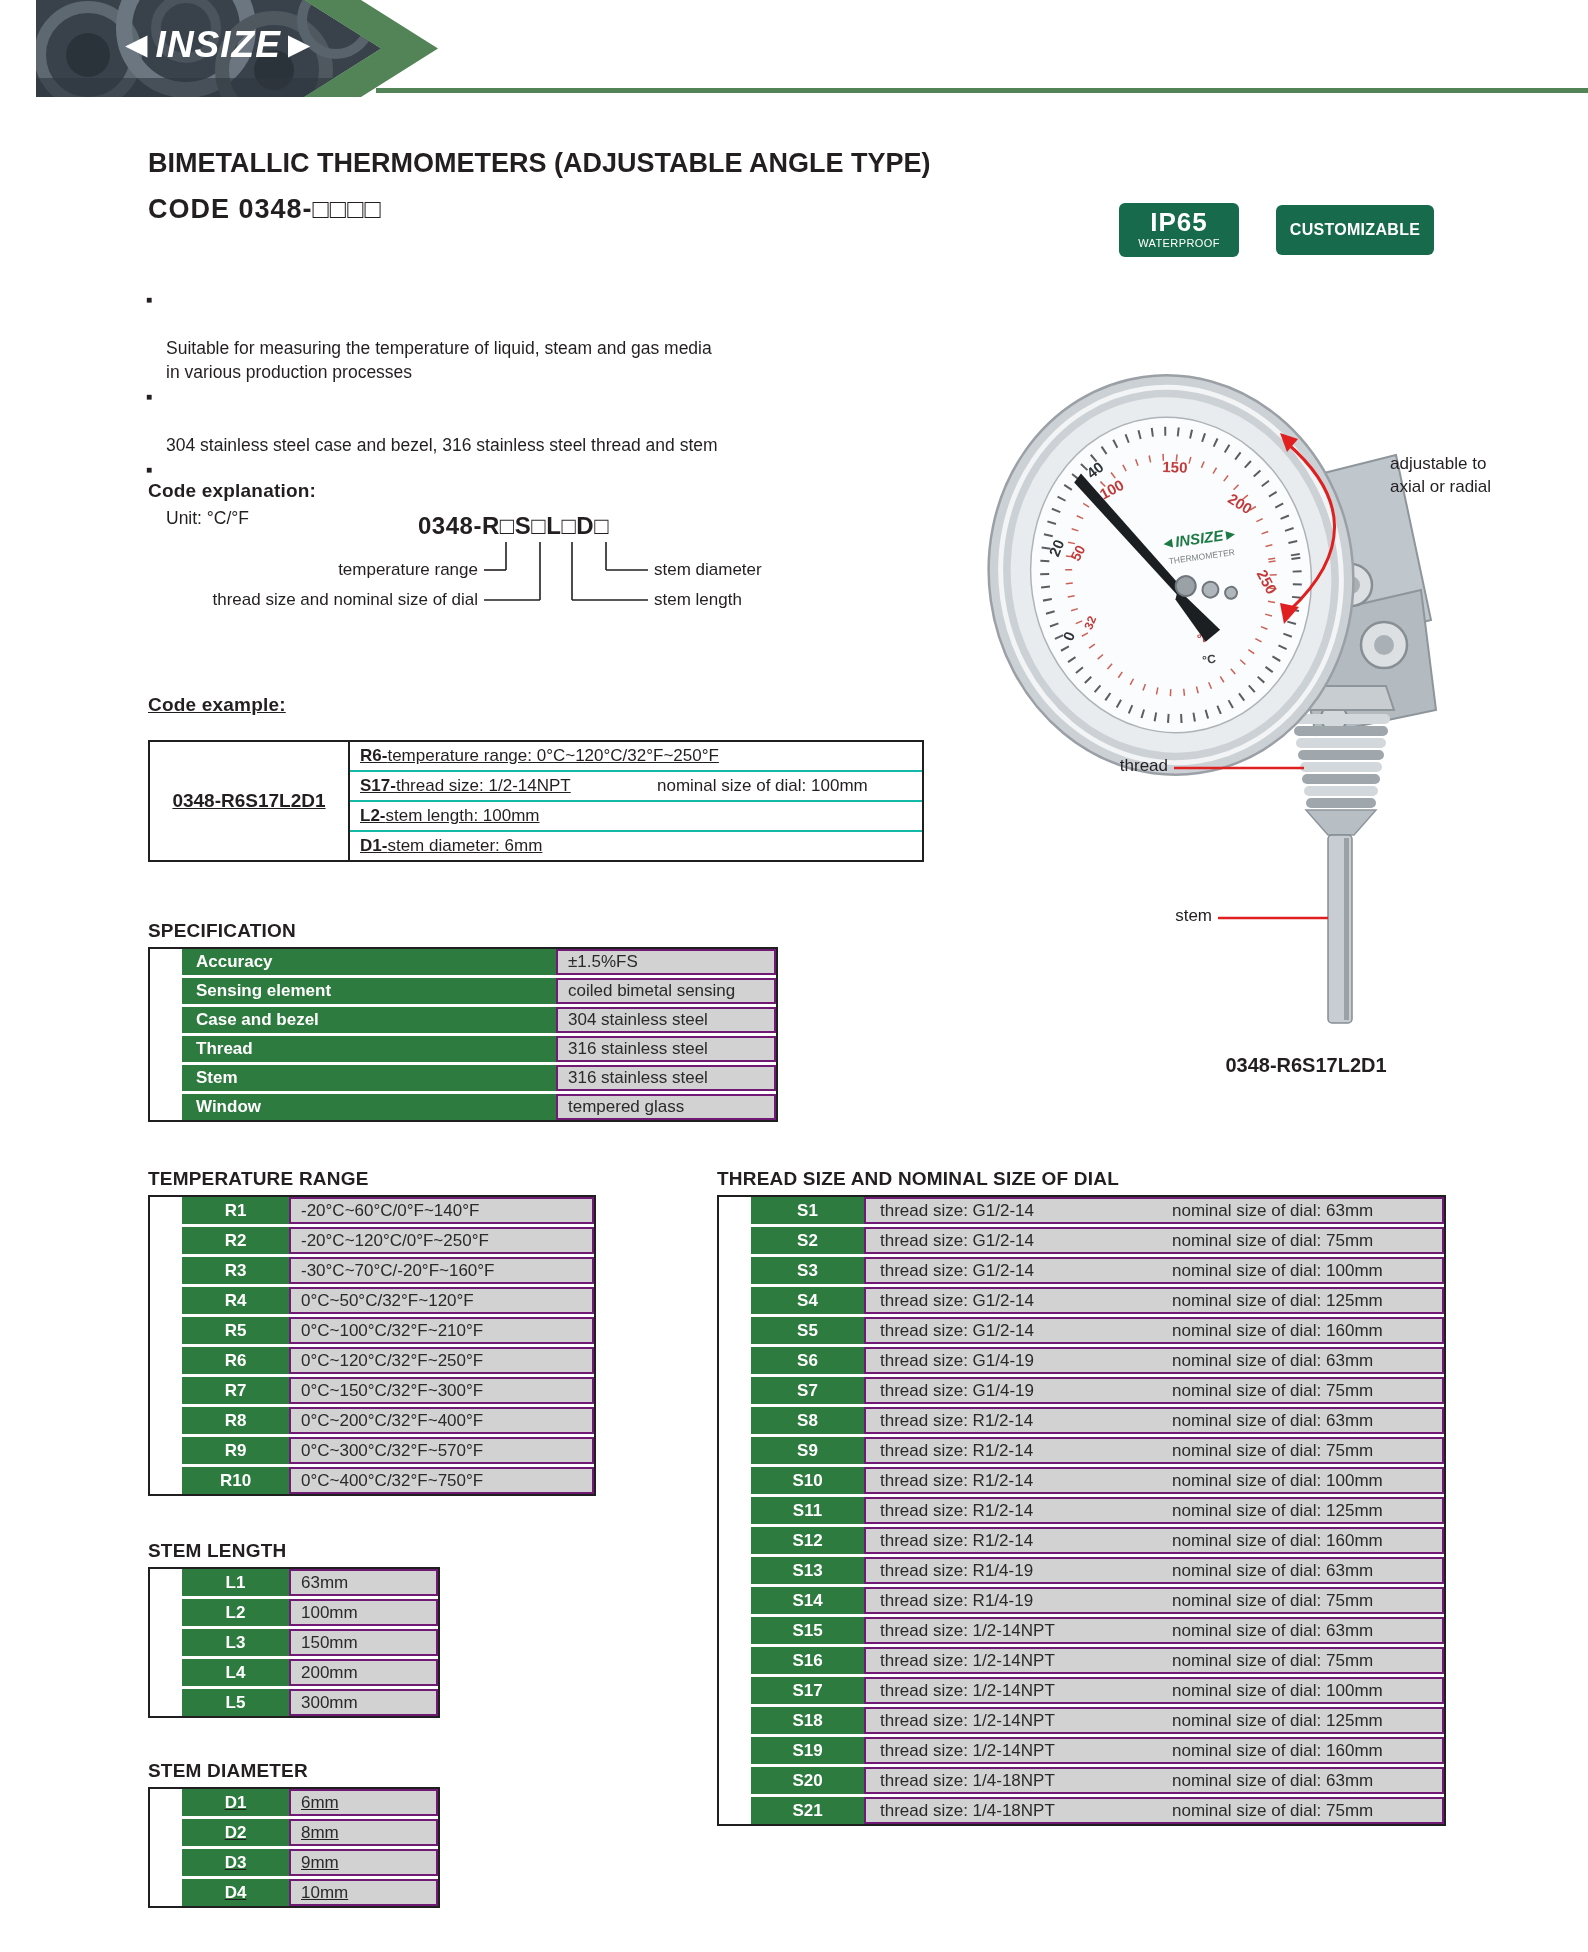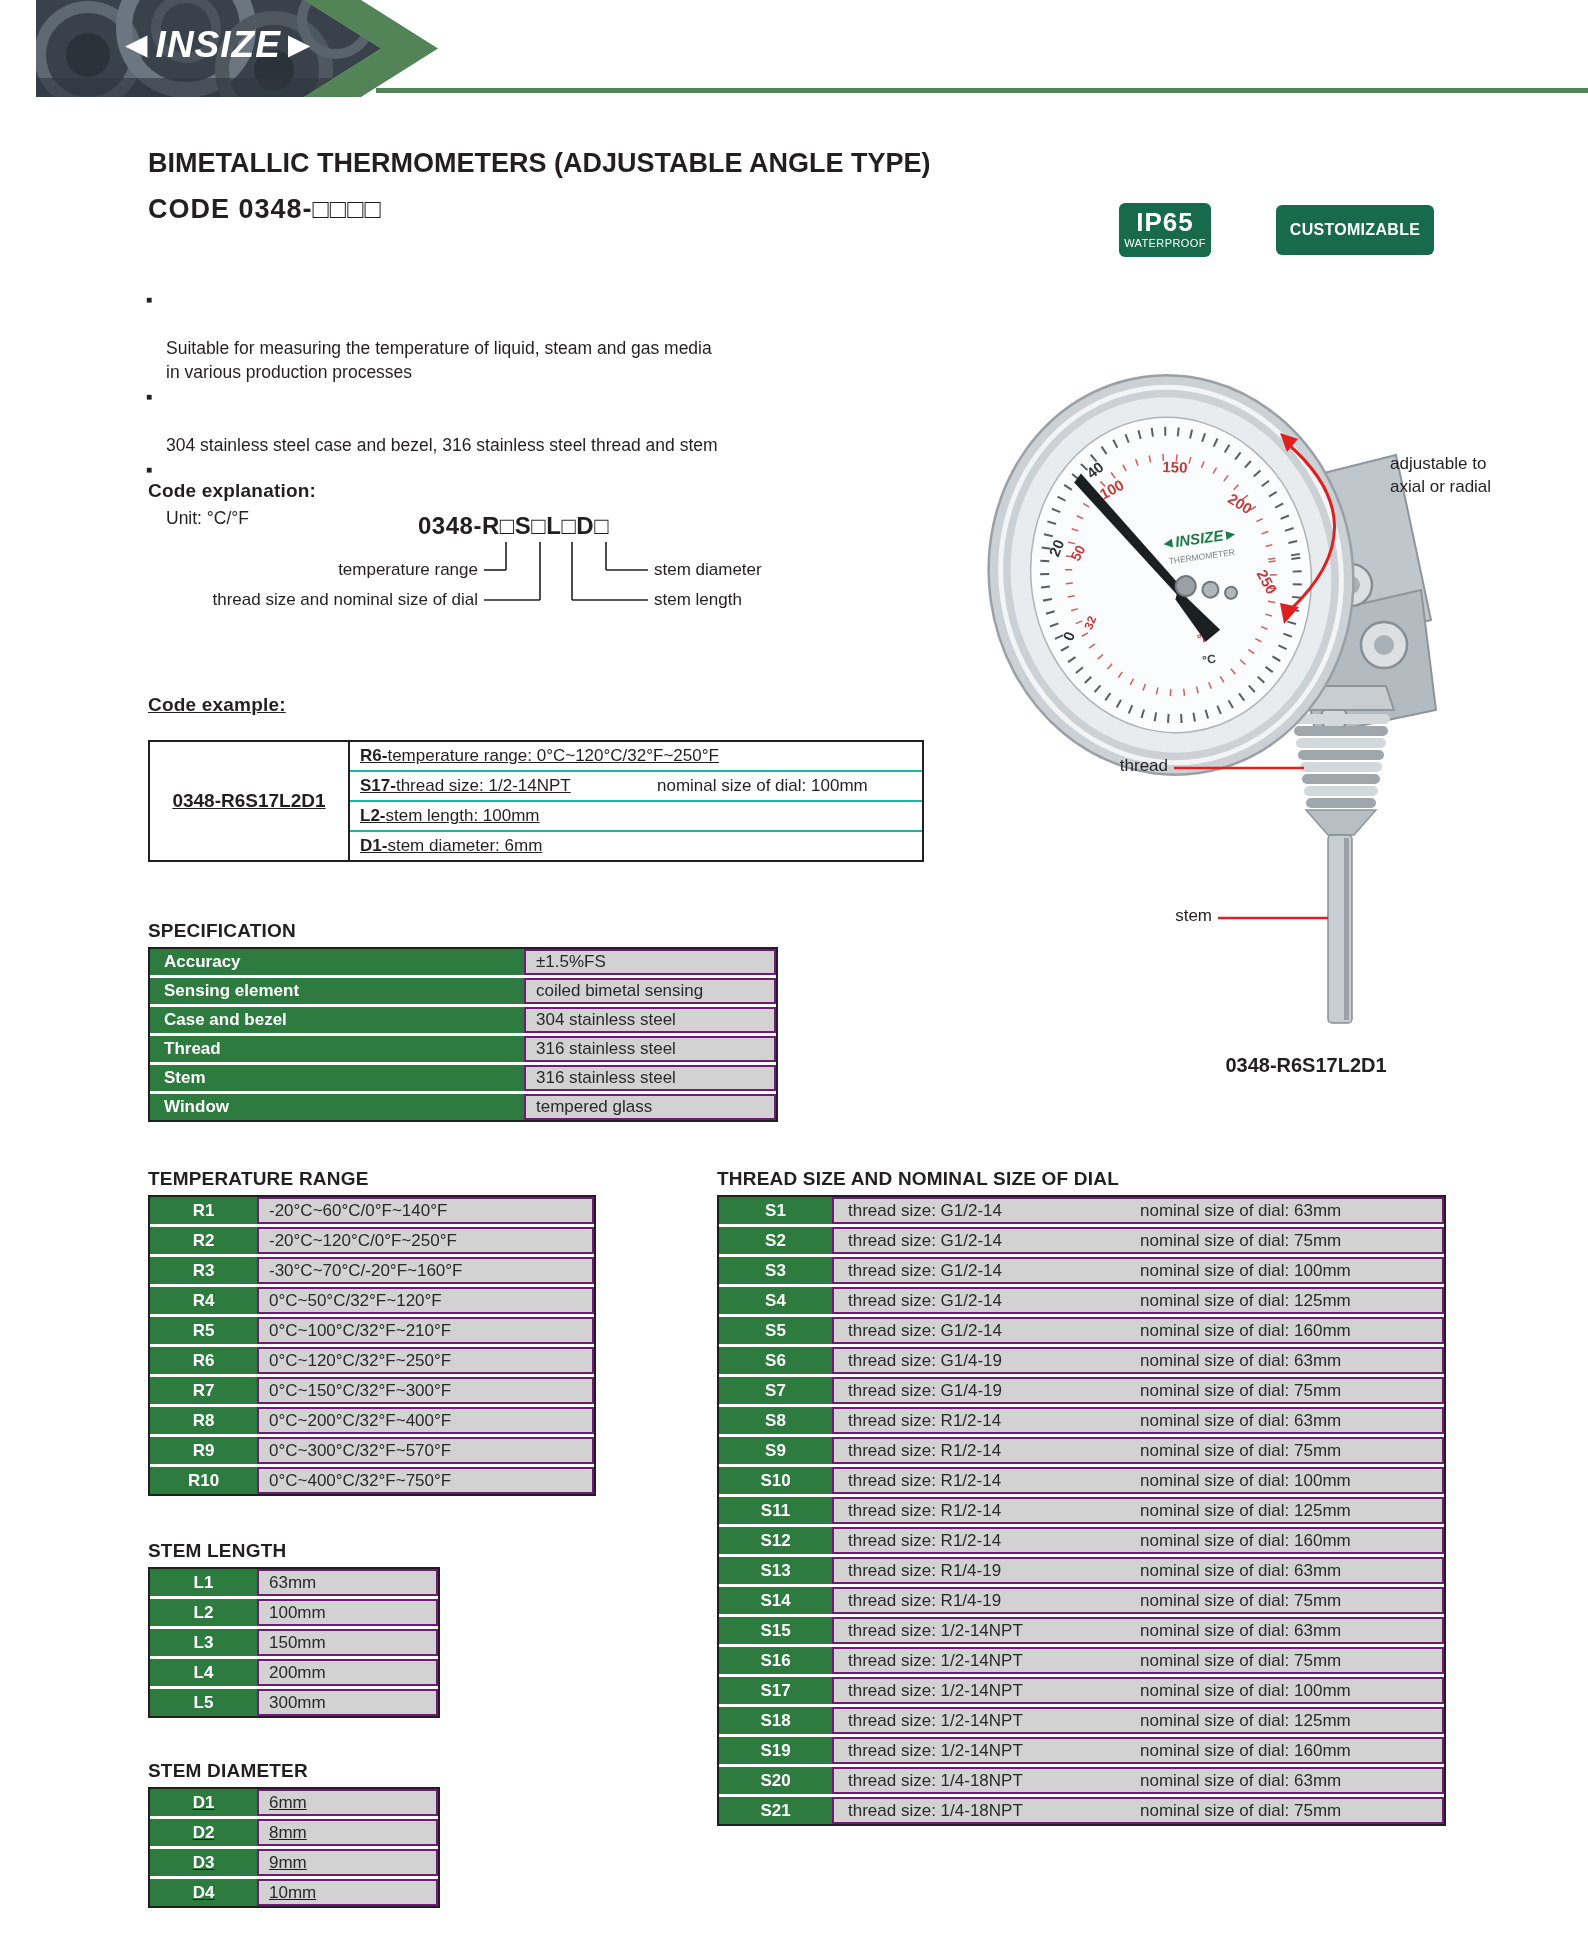--- a/index.html
+++ b/index.html
@@ -16,21 +16,21 @@
   .hdr-line { position:absolute; left:340px; top:88px; width:1248px; height:5px; background:#538457; }
   .logo { position:absolute; left:82px; top:24px; font-size:37px; font-weight:bold; font-style:italic;
           color:#fff; letter-spacing:1px; white-space:nowrap; }
 
   
   .title { position:absolute; left:112px; top:148px; font-size:27px; font-weight:bold; }
   .code-line { position:absolute; left:112px; top:194px; font-size:27px; font-weight:bold; letter-spacing:1px; }
 
   
   .badge { position:absolute; background:#176b4c; color:#fff; border-radius:6px; text-align:center; }
-  .badge-ip { left:1083px; top:203px; width:92px; height:54px; }
+  .badge-ip { left:1083px; top:203px; width:120px; height:54px; }
   .badge-ip .big { font-size:26px; font-weight:bold; line-height:30px; margin-top:4px; letter-spacing:1px; }
   .badge-ip .sub { font-size:11px; line-height:12px; letter-spacing:0.4px; }
   .badge-custom { left:1240px; top:205px; width:158px; height:50px; line-height:50px;
                   font-size:16px; font-weight:bold; letter-spacing:0.3px; }
 
   
   .features { position:absolute; left:110px; top:288px; width:620px; }
   .feature { position:relative; padding-left:20px; font-size:17.5px; line-height:24px;
              white-space:pre-line; margin-bottom:1px; }
   .blt { position:absolute; left:0; top:0; font-size:10px; line-height:24px; }
@@ -54,21 +54,21 @@
   .ce-row { position:relative; height:28px; line-height:28px; border-bottom:2px solid #14b8a6;
             padding-left:10px; font-size:17px; white-space:nowrap; }
   .ce-row:last-child { border-bottom:none; }
   .ce-row b { margin-right:0; }
   .ce-t2 { position:absolute; left:307px; top:0; }
 
   
   .blk { position:absolute; }
   .blk .sec-h { margin-bottom:5px; }
   .gtbl { border:2px solid #1f1f1f; background:#fff; box-sizing:content-box; }
-  .grow { display:flex; margin-top:3px; height:27px; }
+  .grow { display:flex; margin-top:3px; height:27px;padding-left:32px; }
   .grow:first-child { margin-top:0; }
   .glabel { background:#2e7b3f; color:#fff; font-weight:bold; font-size:17px;
             display:flex; align-items:center; box-sizing:border-box; }
   .gval { background:#d2d2d2; border:2px solid #701a75; font-size:17px; color:#2a2a2a;
           display:flex; align-items:center; padding-left:10px; flex:1; box-sizing:border-box; position:relative; }
   .spec-tbl .grow { height:26px; }
   .spec-tbl .glabel { width:374px; padding-left:14px; }
   .small-tbl .glabel { width:107px; justify-content:center; }
   .thread-tbl .glabel { width:113px; justify-content:center; }
   .tsz { padding-left:4px; }

